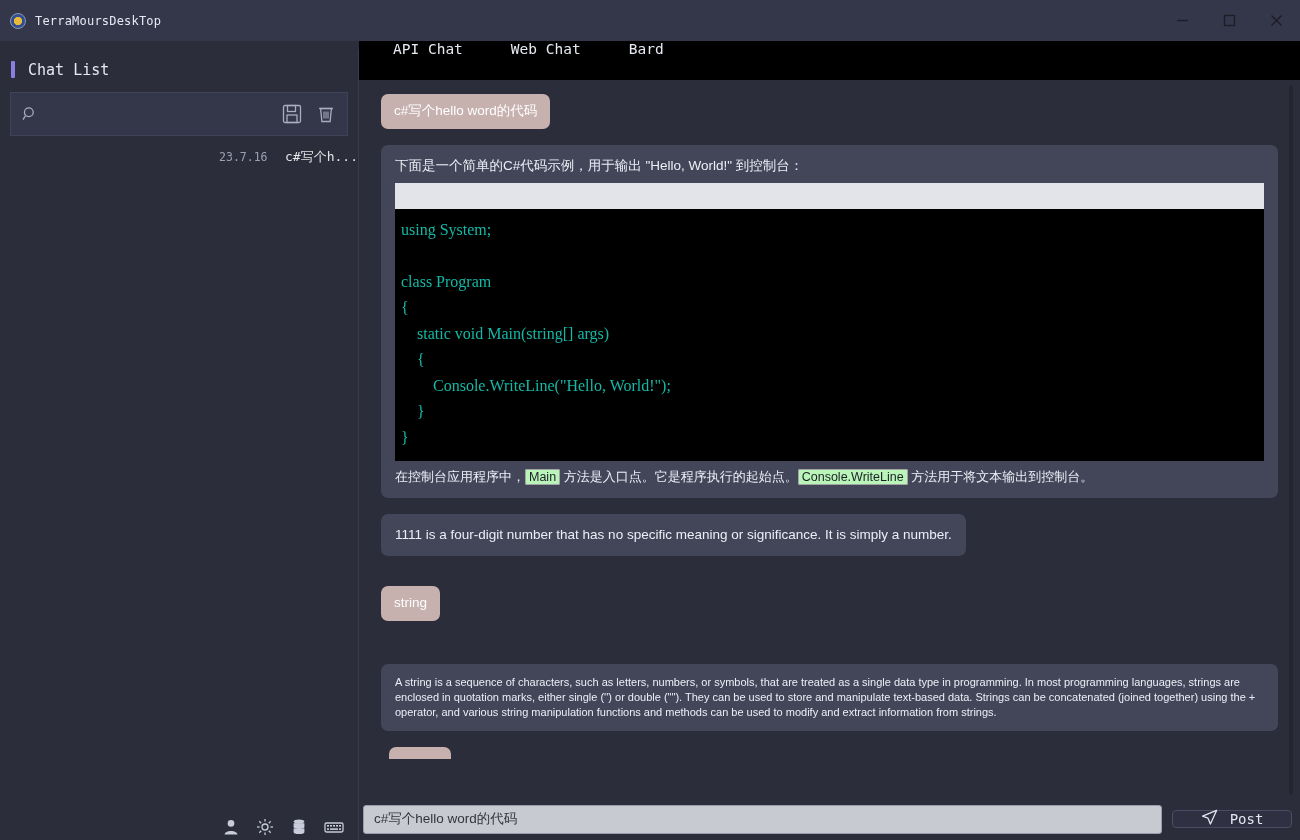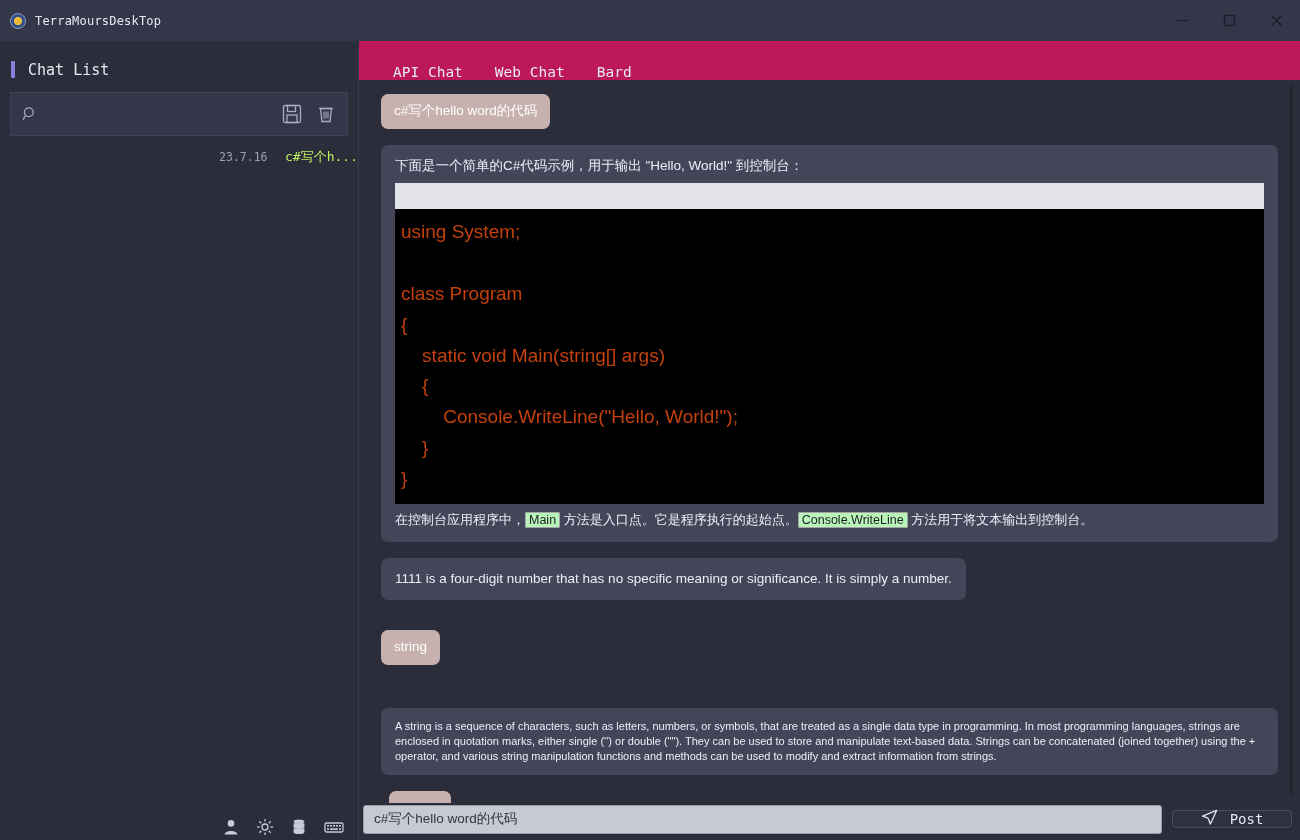--- a/index.html
+++ b/index.html
@@ -78,37 +78,37 @@
     display: flex; align-items: center; height: 30px;
     padding-left: 10px;
     justify-content: flex-end;
   }
   .chat-date {
     font-family: "DejaVu Sans Mono", monospace;
     font-size: 11.5px; color: #9ba0b4; width: 66px;
   }
   .chat-name {
     font-family: "DejaVu Sans Mono", monospace;
-    font-size: 13px; color: #bef264;
+    font-size: 13px; color: #e5e5e5;
   }
 
   
   .sidebar-tools {
     position: absolute; bottom: 0; left: 0; right: 0;
     height: 42px; display: flex; align-items: center; justify-content: flex-end;
     padding-right: 14px; gap: 16px;
     color: #c8cbd9;
   }
   .sidebar-tools .icon-btn { color: #c8cbd9; }
 
   
   .right { flex: 1; display: flex; flex-direction: column; height: 799px; position: relative; }
   .tabs {
-    height: 39px; display: flex; align-items: flex-end; gap: 0;
-    padding-left: 18px; background: #be185d;
+    height: 39px; display: flex; align-items: flex-start; gap: 16px;
+    padding-left: 18px; background: #000000;
   }
   .tab {
     font-family: "DejaVu Sans Mono", monospace;
     font-size: 14.5px; color: #e7e9f2;
     padding: 0 16px;
   }
   .chat-scroll {
     flex: 1; background: #2b2d3a;
     overflow: hidden; position: relative;
     padding: 14px 22px 0 22px;
@@ -127,23 +127,23 @@
     font-size: 13.5px; line-height: 1.45;
     max-width: 100%; width: 100%;
   }
   .bubble-bot.narrow { width: auto; display: inline-block; }
   .bot-intro { font-size: 13.5px; margin-bottom: 8px; }
 
   
   .code-block { margin: 0 0 6px 0; }
   .code-head { background: #e2e4ea; height: 26px; }
   .code-body {
-    background: #000000; color: #c2410c;
-    font-family: Liberation Sans, sans-serif;
-    font-size: 19px; line-height: 1.62;
+    background: #000000; color: #14b8a6;
+    font-family: Liberation Serif, serif;
+    font-size: 16px; line-height: 1.62;
     padding: 8px 6px 10px 6px;
     white-space: pre;
   }
   .code-note { font-size: 13px; line-height: 1.6; margin-top: 6px; }
   code.inline {
     background: #b9f5b9; color: #1d1f27;
     border: 1px solid #a3a3a3;
     padding: 0 3px; border-radius: 2px;
     font-family: "Liberation Sans", sans-serif; font-size: 12.5px;
   }

